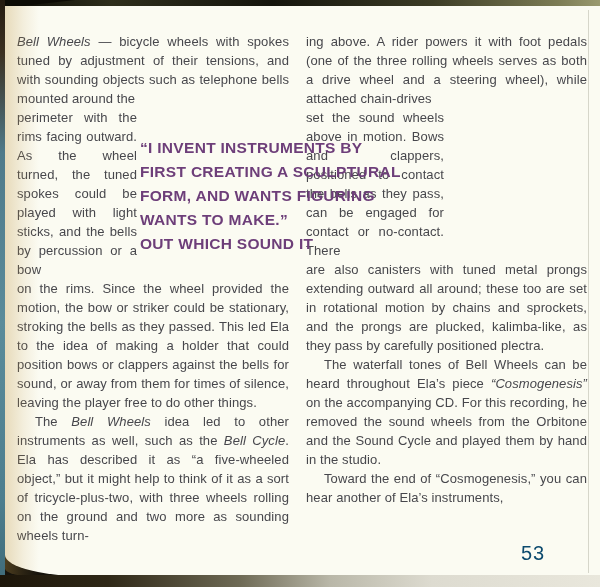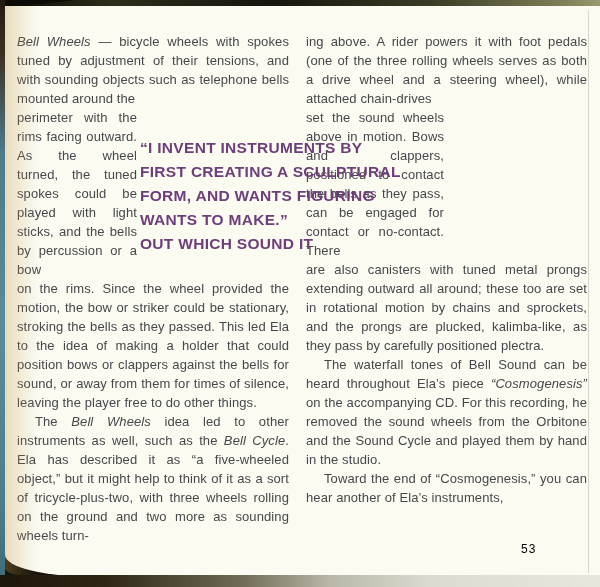--- a/index.html
+++ b/index.html
@@ -49,21 +49,21 @@
   .narrow-right{width:138px;margin-left:142px;min-height:152px;}
   .indent{text-indent:18px;}
   .it{font-style:italic;}
   .pull-quote{
     position:absolute;left:135px;top:130px;width:300px;
     text-align:left;font-weight:bold;font-size:15.5px;line-height:24px;
     letter-spacing:0.3px;
   }
   .page-number{
     position:absolute;left:516px;top:536px;
-    font-size:12px;color:#000000;letter-spacing:1px;
+    font-size:20px;color:#0c4a6e;letter-spacing:1px;
   }
 </style>
 </head>
 <body>
 
 <div class="stage">
   <div class="spine-strip"></div>
   <div class="top-band"></div>
   <div class="top-wedge"></div>
 
@@ -73,21 +73,21 @@
       <p><span class="it">Bell Wheels</span><span> — bicycle wheels with spokes tuned by adjustment of their tensions, and with sounding objects such as telephone bells mounted around the</span></p>
       <p class="narrow-left">perimeter with the rims facing outward. As the wheel turned, the tuned spokes could be played with light sticks, and the bells by percussion or a bow</p>
       <p>on the rims. Since the wheel provided the motion, the bow or striker could be stationary, stroking the bells as they passed. This led Ela to the idea of making a holder that could position bows or clappers against the bells for sound, or away from them for times of silence, leaving the player free to do other things.</p>
       <p class="indent"><span>The </span><span class="it">Bell Wheels</span><span> idea led to other instruments as well, such as the </span><span class="it">Bell Cycle</span><span>. Ela has described it as “a five-wheeled object,” but it might help to think of it as a sort of tricycle-plus-two, with three wheels rolling on the ground and two more as sounding wheels turn-</span></p>
     </div>
 
     <div class="col col-right">
       <p>ing above. A rider powers it with foot pedals (one of the three rolling wheels serves as both a drive wheel and a steering wheel), while attached chain-drives</p>
       <p class="narrow-right">set the sound wheels above in motion. Bows and clappers, positioned to contact the bells as they pass, can be engaged for contact or no-contact. There</p>
       <p>are also canisters with tuned metal prongs extending outward all around; these too are set in rotational motion by chains and sprockets, and the prongs are plucked, kalimba-like, as they pass by carefully positioned plectra.</p>
-      <p class="indent"><span>The waterfall tones of Bell Sound can be heard throughout Ela’s piece </span><span class="it">“Cosmogenesis”</span><span> on the accompanying CD. For this recording, he removed the sound wheels from the Orbitone and the Sound Cycle and played them by hand in the studio.</span></p>
+      <p class="indent"><span>The waterfall tones of Bell Wheels can be heard throughout Ela’s piece </span><span class="it">“Cosmogenesis”</span><span> on the accompanying CD. For this recording, he removed the sound wheels from the Orbitone and the Sound Cycle and played them by hand in the studio.</span></p>
       <p class="indent">Toward the end of “Cosmogenesis,” you can hear another of Ela’s instruments,</p>
     </div>
 
     <div class="pull-quote" style="color: rgb(109, 62, 121);">
       <div>“I INVENT INSTRUMENTS BY</div>
       <div>FIRST CREATING A SCULPTURAL</div>
       <div>FORM, AND WANTS FIGURING</div>
       <div>WANTS TO MAKE.”</div>
       <div>OUT WHICH SOUND IT</div>
     </div>

